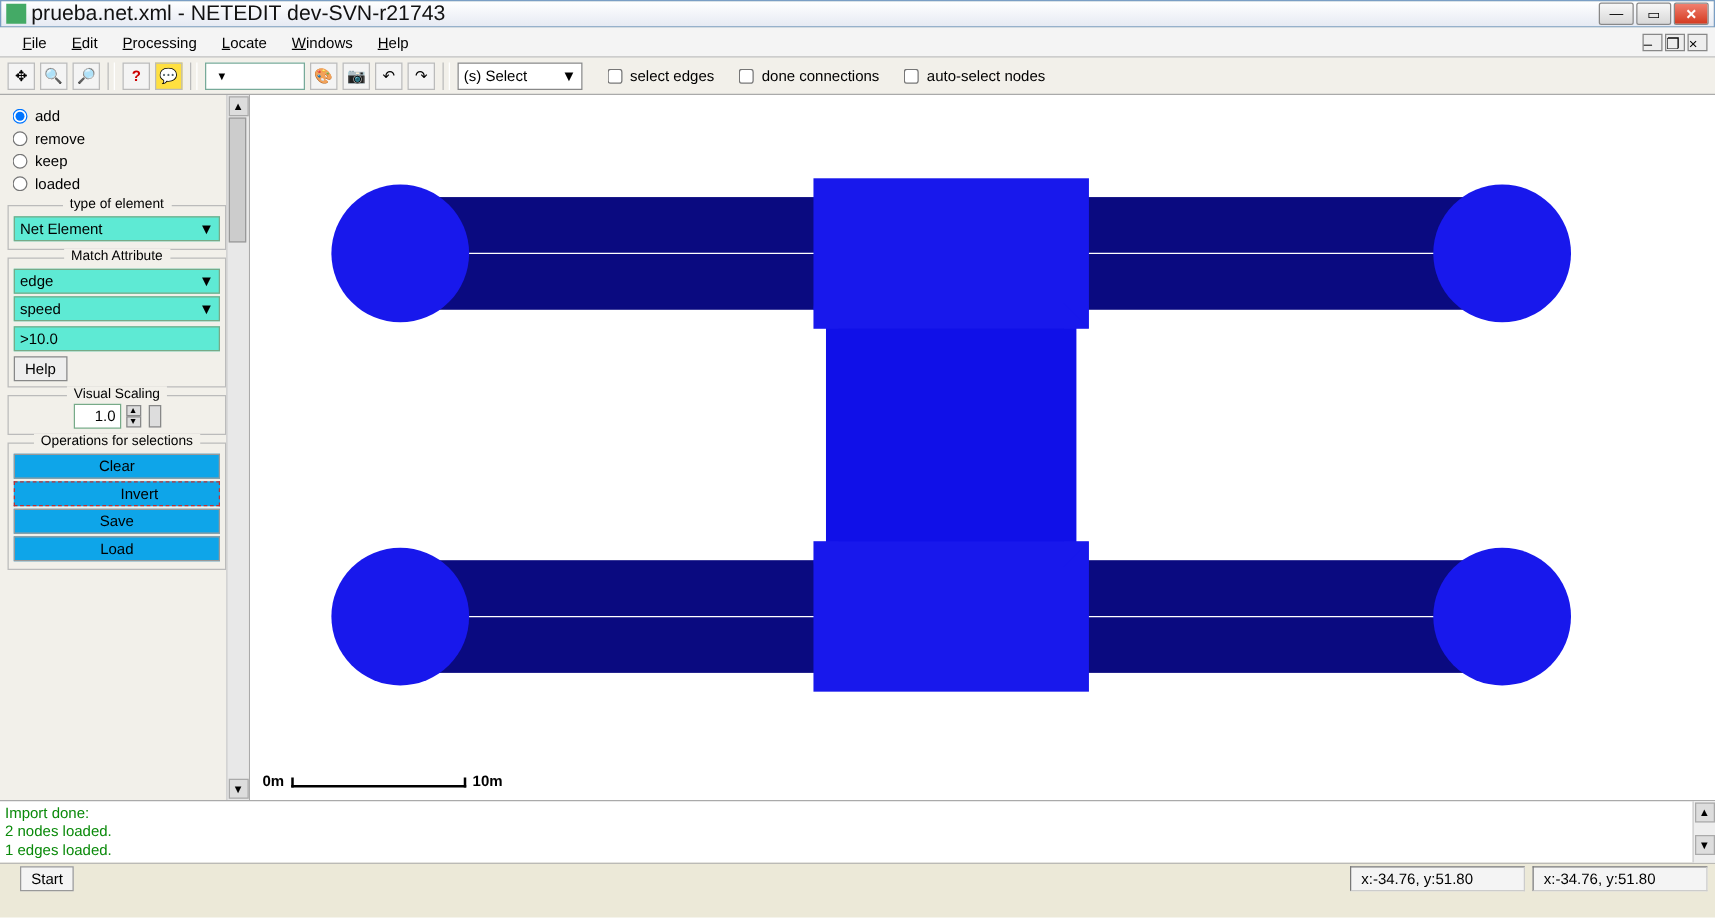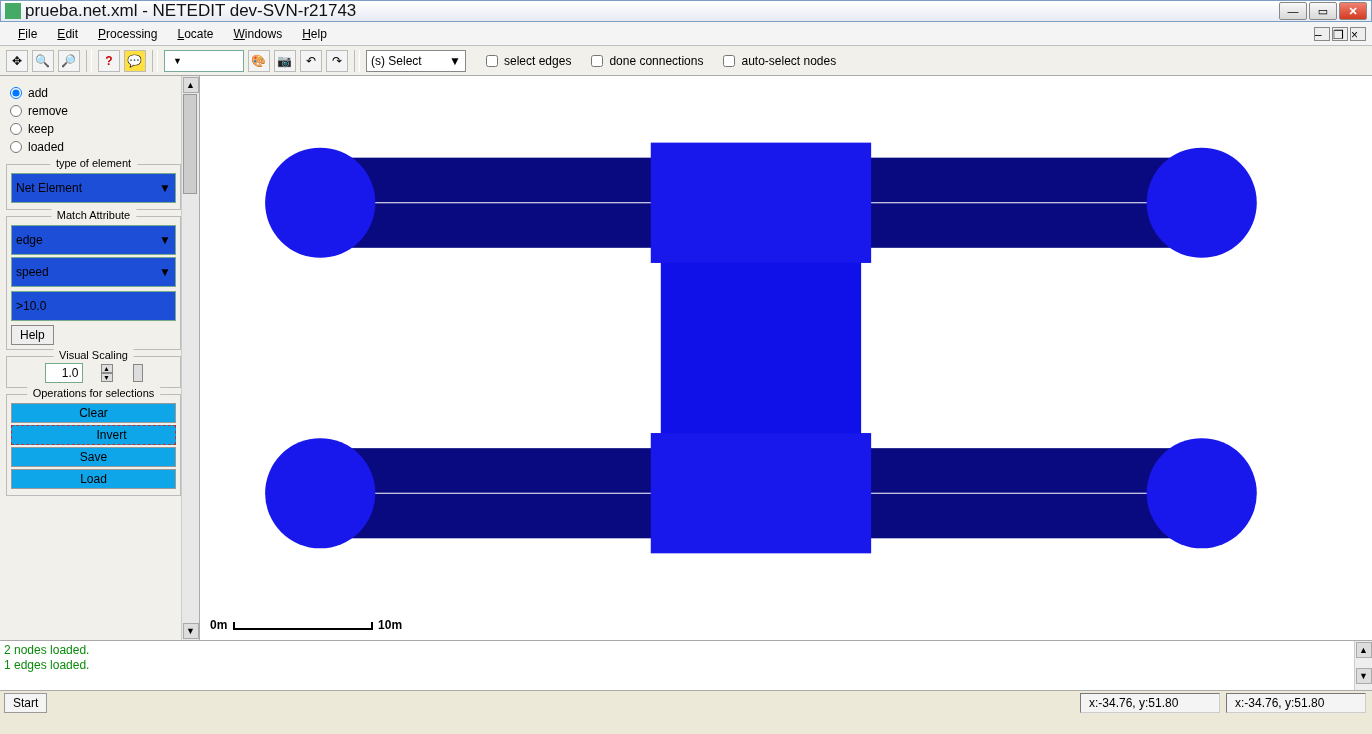--- a/index.html
+++ b/index.html
@@ -38,45 +38,45 @@
 .sb-btn { width: 16px; height: 16px; background: #ddd; border: 1px solid #aaa; font-size: 9px; text-align: center; line-height: 14px; margin: 1px auto; cursor: pointer; }
 .sb-track { height: calc(100% - 36px); position: relative; }
 .sb-thumb { position: absolute; top: 0; width: 14px; left: 1px; height: 100px; background: #ccc; border: 1px solid #999; }
 
 .panel-group { margin: 4px 0 8px 0; }
 .radio-row { display: flex; align-items: center; gap: 6px; padding: 2px 4px; }
 .radio-row input { width: 12px; height: 12px; }
 
 .fieldset { border: 1px solid #bbb; padding: 6px 4px 4px 4px; margin: 6px 16px 6px 0; position: relative; }
 .fieldset .legend { position: absolute; top: -8px; left: 50%; transform: translateX(-50%); background: #f2f0ea; padding: 0 6px; font-size: 11px; white-space: nowrap; }
-.fsel, .finput { width: 100%; height: 30px; border: 1px solid #7a8; background: #1d4ed8; padding: 3px 4px; margin: 2px 0; }
+.fsel, .finput { width: 100%; height: 20px; border: 1px solid #7a8; background: #5eead4; padding: 3px 4px; margin: 2px 0; }
 .fsel { display: flex; justify-content: space-between; align-items: center; }
 .fbtn { border: 1px solid #888; background: #eee; padding: 2px 8px; cursor: pointer; display: inline-block; margin-top: 2px;}
-.spin { display: flex; align-items: center; justify-content: center; gap: 18px; }
+.spin { display: flex; align-items: center; justify-content: center; gap: 4px; }
 .spin input { width: 38px; height: 20px; border: 1px solid #7a8; text-align: right; padding-right: 3px;}
 .spinbtns { display: flex; flex-direction: column; }
 .spinbtns .s { width: 12px; height: 9px; border: 1px solid #888; background: #ddd; font-size: 7px; line-height: 7px; text-align: center; cursor: pointer; }
 .opbtn { width: 100%; height: 20px; border: 1px solid #999; background: #0ea5e9; margin: 2px 0; cursor: pointer; text-align: center; line-height: 18px; }
 .opbtn.dashed { border: 1px dashed #c03030; padding-left: 36px; }
 .info-text { font-size: 11px; padding: 2px; }
 
 
 .canvas-wrap { flex: 1; position: relative; background: #fff; }
 svg.net { width: 100%; height: 100%; }
 .scale { position: absolute; left: 10px; bottom: 8px; font-size: 12px; font-weight: bold; }
 .scale .bar { display: inline-block; border-bottom: 2px solid #000; border-left: 2px solid #000; border-right: 2px solid #000; height: 8px; vertical-align: middle; margin: 0 2px;}
 
 
 .logarea { height: 50px; background: #fff; border-top: 1px solid #aaa; position: relative; padding: 2px 4px; }
 .logline { color: #0a8a0a; font-size: 12px; line-height: 15px; }
 .log-scroll { position: absolute; right: 0; top: 0; width: 18px; height: 100%; background: #eee; border-left: 1px solid #ccc;}
 
 
 .statusbar { height: 24px; display: flex; align-items: center; border-top: 1px solid #aaa; background: #ece9d8; }
-.start-btn { border: 1px solid #999; background: #f4f4f4; padding: 2px 8px; margin-left: 4px; cursor: pointer; }
+.start-btn { border: 1px solid #999; background: #f4f4f4; padding: 2px 8px; margin-left: 16px; cursor: pointer; }
 .status-spacer { flex: 1; }
 .coord { border: 1px inset #ccc; padding: 2px 8px; margin-right: 6px; min-width: 140px; background: #f4f4f4; }
 
 .tsel { width: 100px; height: 22px; border: 1px solid #888; background: #fff; display: flex; justify-content: space-between; align-items: center; padding: 0 4px; }
 .wide-combo { width: 80px; }
 </style>
 </head>
 <body>
 
 <div class="titlebar">
@@ -252,20 +252,21 @@
     </svg>
     <div class="scale">
       <span>0m</span>
       <span class="bar" style="width:140px"></span>
       <span>10m</span>
     </div>
   </div>
 </div>
 
 <div class="logarea">
+  <div class="logline">Import done:</div>
   <div class="logline"> 2 nodes loaded.</div>
   <div class="logline"> 1 edges loaded.</div>
   <div class="log-scroll">
     <div class="sb-btn">▲</div>
     <div class="sb-btn" style="margin-top:10px">▼</div>
   </div>
 </div>
 
 <div class="statusbar">
   <div class="start-btn">Start</div>

